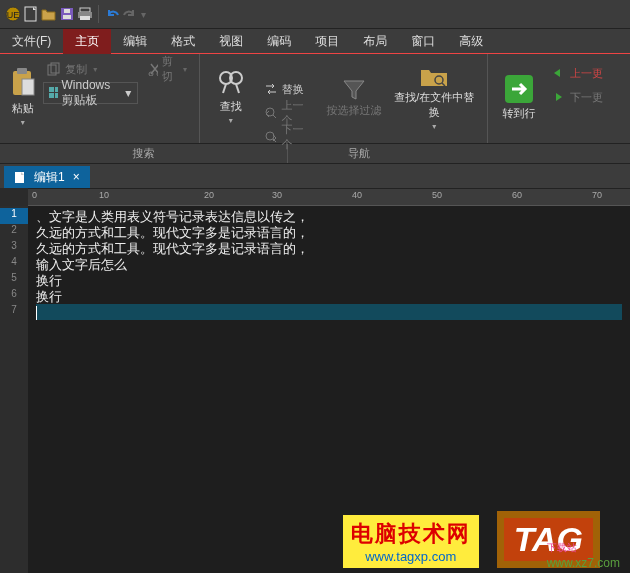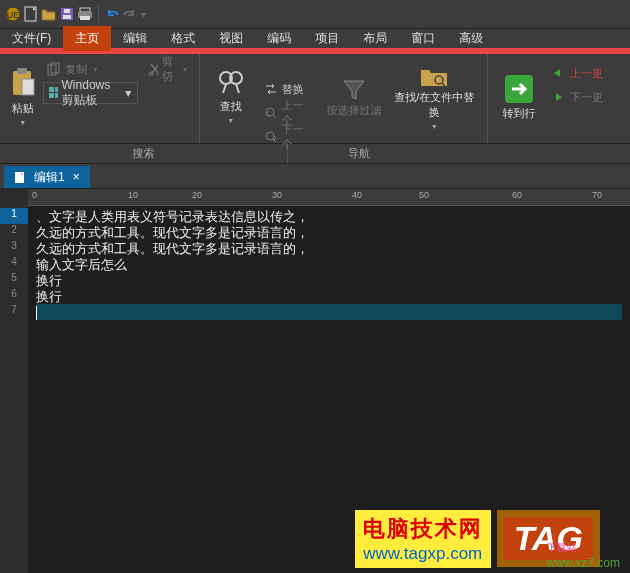--- a/index.html
+++ b/index.html
@@ -1,22 +1,22 @@
 <!DOCTYPE html>
 <html><head>
 <meta charset="utf-8">
 <style>
 *{margin:0;padding:0;box-sizing:border-box;font-family:"Microsoft YaHei",sans-serif;user-select:none}
 body{background:#2b2b2b;width:630px;height:573px;overflow:hidden;color:#ccc;font-size:12px}
 .titlebar{height:28px;background:#3c3c3c;display:flex;align-items:center;padding:0 4px;gap:0}
 .titlebar .icon{width:18px;height:18px;display:flex;align-items:center;justify-content:center}
 .sep{width:1px;height:18px;background:#555;margin:0 4px}
-.menubar{height:26px;background:#3c3c3c;display:flex;align-items:center;border-top:1px solid #222;border-bottom:6px solid #ef4444}
+.menubar{height:26px;background:#3c3c3c;display:flex;align-items:center;border-top:1px solid #222;border-bottom:1px solid #ef4444}
 .menubar .mitem{padding:4px 12px;color:#ddd;cursor:pointer}
-.menubar .mitem.active{background:#c2410c;color:#fff}
+.menubar .mitem.active{background:#7f1d1d;color:#fff}
 .ribbon{height:90px;background:#3c3c3c;display:flex;border-bottom:1px solid #222}
 .rgroup{border-right:1px solid #555;padding:4px 8px;display:flex;flex-direction:column;position:relative}
 .rgroup-body{flex:1;display:flex;align-items:flex-start;gap:6px}
 .ribbon-labels{height:20px;background:#3c3c3c;display:flex;border-bottom:1px solid #222}
 .rlabel{text-align:center;font-size:11px;color:#aaa;border-right:1px solid #555;display:flex;align-items:center;justify-content:center}
 .bigbtn{display:flex;flex-direction:column;align-items:center;justify-content:center;width:46px;height:78px;gap:2px;cursor:pointer}
 .bigbtn .lbl{font-size:11px;color:#ddd;text-align:center}
 .smallbtn{display:flex;align-items:center;gap:4px;height:22px;cursor:pointer;color:#ccc;font-size:11px;padding:0 4px}
 .smallbtn.disabled{color:#777}
 .vcol{display:flex;flex-direction:column;justify-content:flex-start;gap:2px}
@@ -31,24 +31,24 @@
 .ruler .tick .n{font-size:9px;color:#aaa;margin-top:1px}
 .editor{display:flex;height:370px;background:#1e1e1e}
 .gutter{width:28px;background:#2d2d2d;padding-top:2px}
 .gutter .ln{height:16px;font-size:10px;text-align:center;cursor:pointer}
 .gutter .ln.cur{background:#0e639c;color:#fff}
 .gutter .ln.norm{color:#888}
 .code{flex:1;padding:2px 8px;font-size:13px;color:#eee;font-family:"Microsoft YaHei",monospace;position:relative}
 .code .line{height:16px;white-space:pre}
 .code .curline{background:#124a5c;height:16px;position:relative}
 .cursor{display:inline-block;width:1px;height:14px;background:#fff;vertical-align:middle}
-.watermark{position:absolute;bottom:8px;right:30px;display:flex;align-items:flex-start;gap:6px}
+.watermark{position:absolute;bottom:8px;right:30px;display:flex;align-items:flex-end;gap:18px}
 .wm1{background:#ffec3d;padding:4px 8px;text-align:center}
 .wm1 .t1{color:#d00;font-weight:bold;font-size:22px;letter-spacing:2px}
-.wm1 .t2{color:#06c;font-size:17px}
+.wm1 .t2{color:#06c;font-size:13px}
 .wm2{background:#c2410c;color:#fff;font-size:34px;font-weight:bold;padding:2px 10px;font-style:italic;border:7px solid #a16207}
 .wm3{position:absolute;bottom:6px;right:10px}
 .wm3 .a{color:#ec4899;font-size:10px}
 .wm3 .b{color:#5a9e3e;font-size:12px}
 svg{display:block}
 </style>
 </head>
 <body>
 
 <div class="titlebar">
@@ -253,33 +253,33 @@
       </svg>
     <span>编辑1</span>
     <span class="x">×</span>
   </div>
 </div>
 
 <div class="ruler">
   <div class="tick" style="left:4px">
       <span class="n">0</span>
     </div>
-  <div class="tick" style="left:100px">
+  <div class="tick" style="left:71px">
       <span class="n">10</span>
     </div>
-  <div class="tick" style="left:164px">
+  <div class="tick" style="left:176px">
       <span class="n">20</span>
     </div>
   <div class="tick" style="left:244px">
       <span class="n">30</span>
     </div>
   <div class="tick" style="left:324px">
       <span class="n">40</span>
     </div>
-  <div class="tick" style="left:391px">
+  <div class="tick" style="left:404px">
       <span class="n">50</span>
     </div>
   <div class="tick" style="left:484px">
       <span class="n">60</span>
     </div>
   <div class="tick" style="left:564px">
       <span class="n">70</span>
     </div>
 </div>
 

